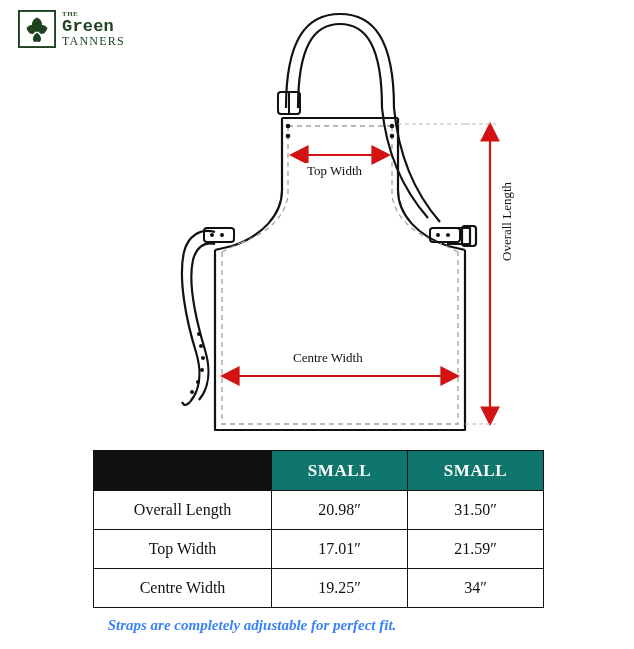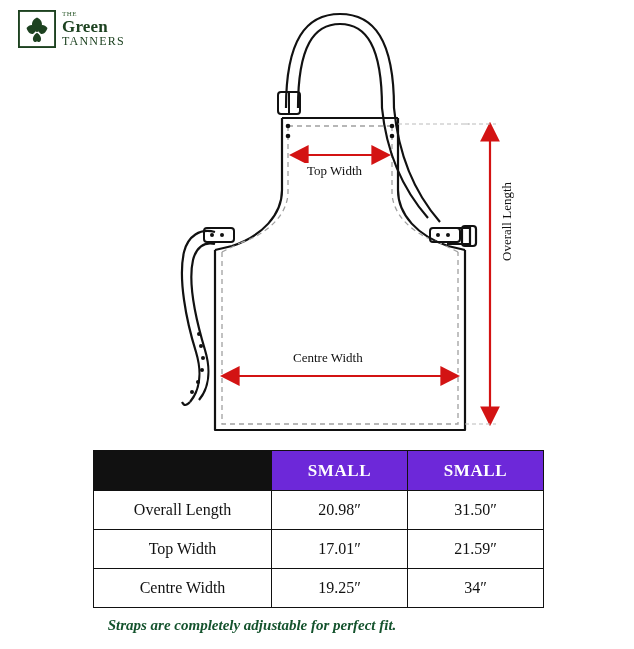--- a/index.html
+++ b/index.html
@@ -31,26 +31,27 @@
   }
   .logo-text {
     line-height: 1;
     color: #1b3a1b;
   }
   .logo-the {
     font-size: 7px;
     letter-spacing: 0.5px;
     font-family: "Liberation Serif", serif;
     color: #2e5b2e;
+    font-weight: bold;
   }
   .logo-green {
     font-size: 17px;
     font-weight: bold;
     letter-spacing: 0.2px;
-    font-family: Liberation Serif, serif;
+    font-family: Liberation Mono, monospace;
     color: #1d4220;
   }
   .logo-tanners {
     font-size: 12px;
     font-weight: normal;
     letter-spacing: 1.2px;
     font-family: "Liberation Serif", serif;
     color: #1d4220;
   }
 
@@ -96,21 +97,21 @@
     table-layout: fixed;
   }
   .size-table th,
   .size-table td {
     border: 1px solid #111111;
     text-align: center;
     font-family: "Liberation Serif", serif;
     color: #111111;
   }
   .size-table thead th {
-    background: #6d28d9;
+    background: #0f766e;
     color: #ffffff;
     font-size: 17px;
     letter-spacing: 0.6px;
     height: 37px;
     font-weight: bold;
     border-color: #111111;
   }
   .size-table thead th.corner {
     background: #111111;
     border-color: #111111;
@@ -131,21 +132,21 @@
   .note {
     position: absolute;
     left: 0;
     top: 617px;
     width: 504px;
     text-align: center;
     font-family: "Liberation Serif", serif;
     font-style: italic;
     font-weight: bold;
     font-size: 15px;
-    color: #14532d;
+    color: #3b82f6;
   }
 </style>
 </head>
 <body>
 
 <div class="logo">
   <span class="logo-mark">
     <svg viewBox="0 0 40 40" width="38" height="38" aria-hidden="true">
       <rect x="1" y="1" width="38" height="38" fill="none" stroke="#1d4220" stroke-width="2"></rect>
       <g fill="#1d4220">

